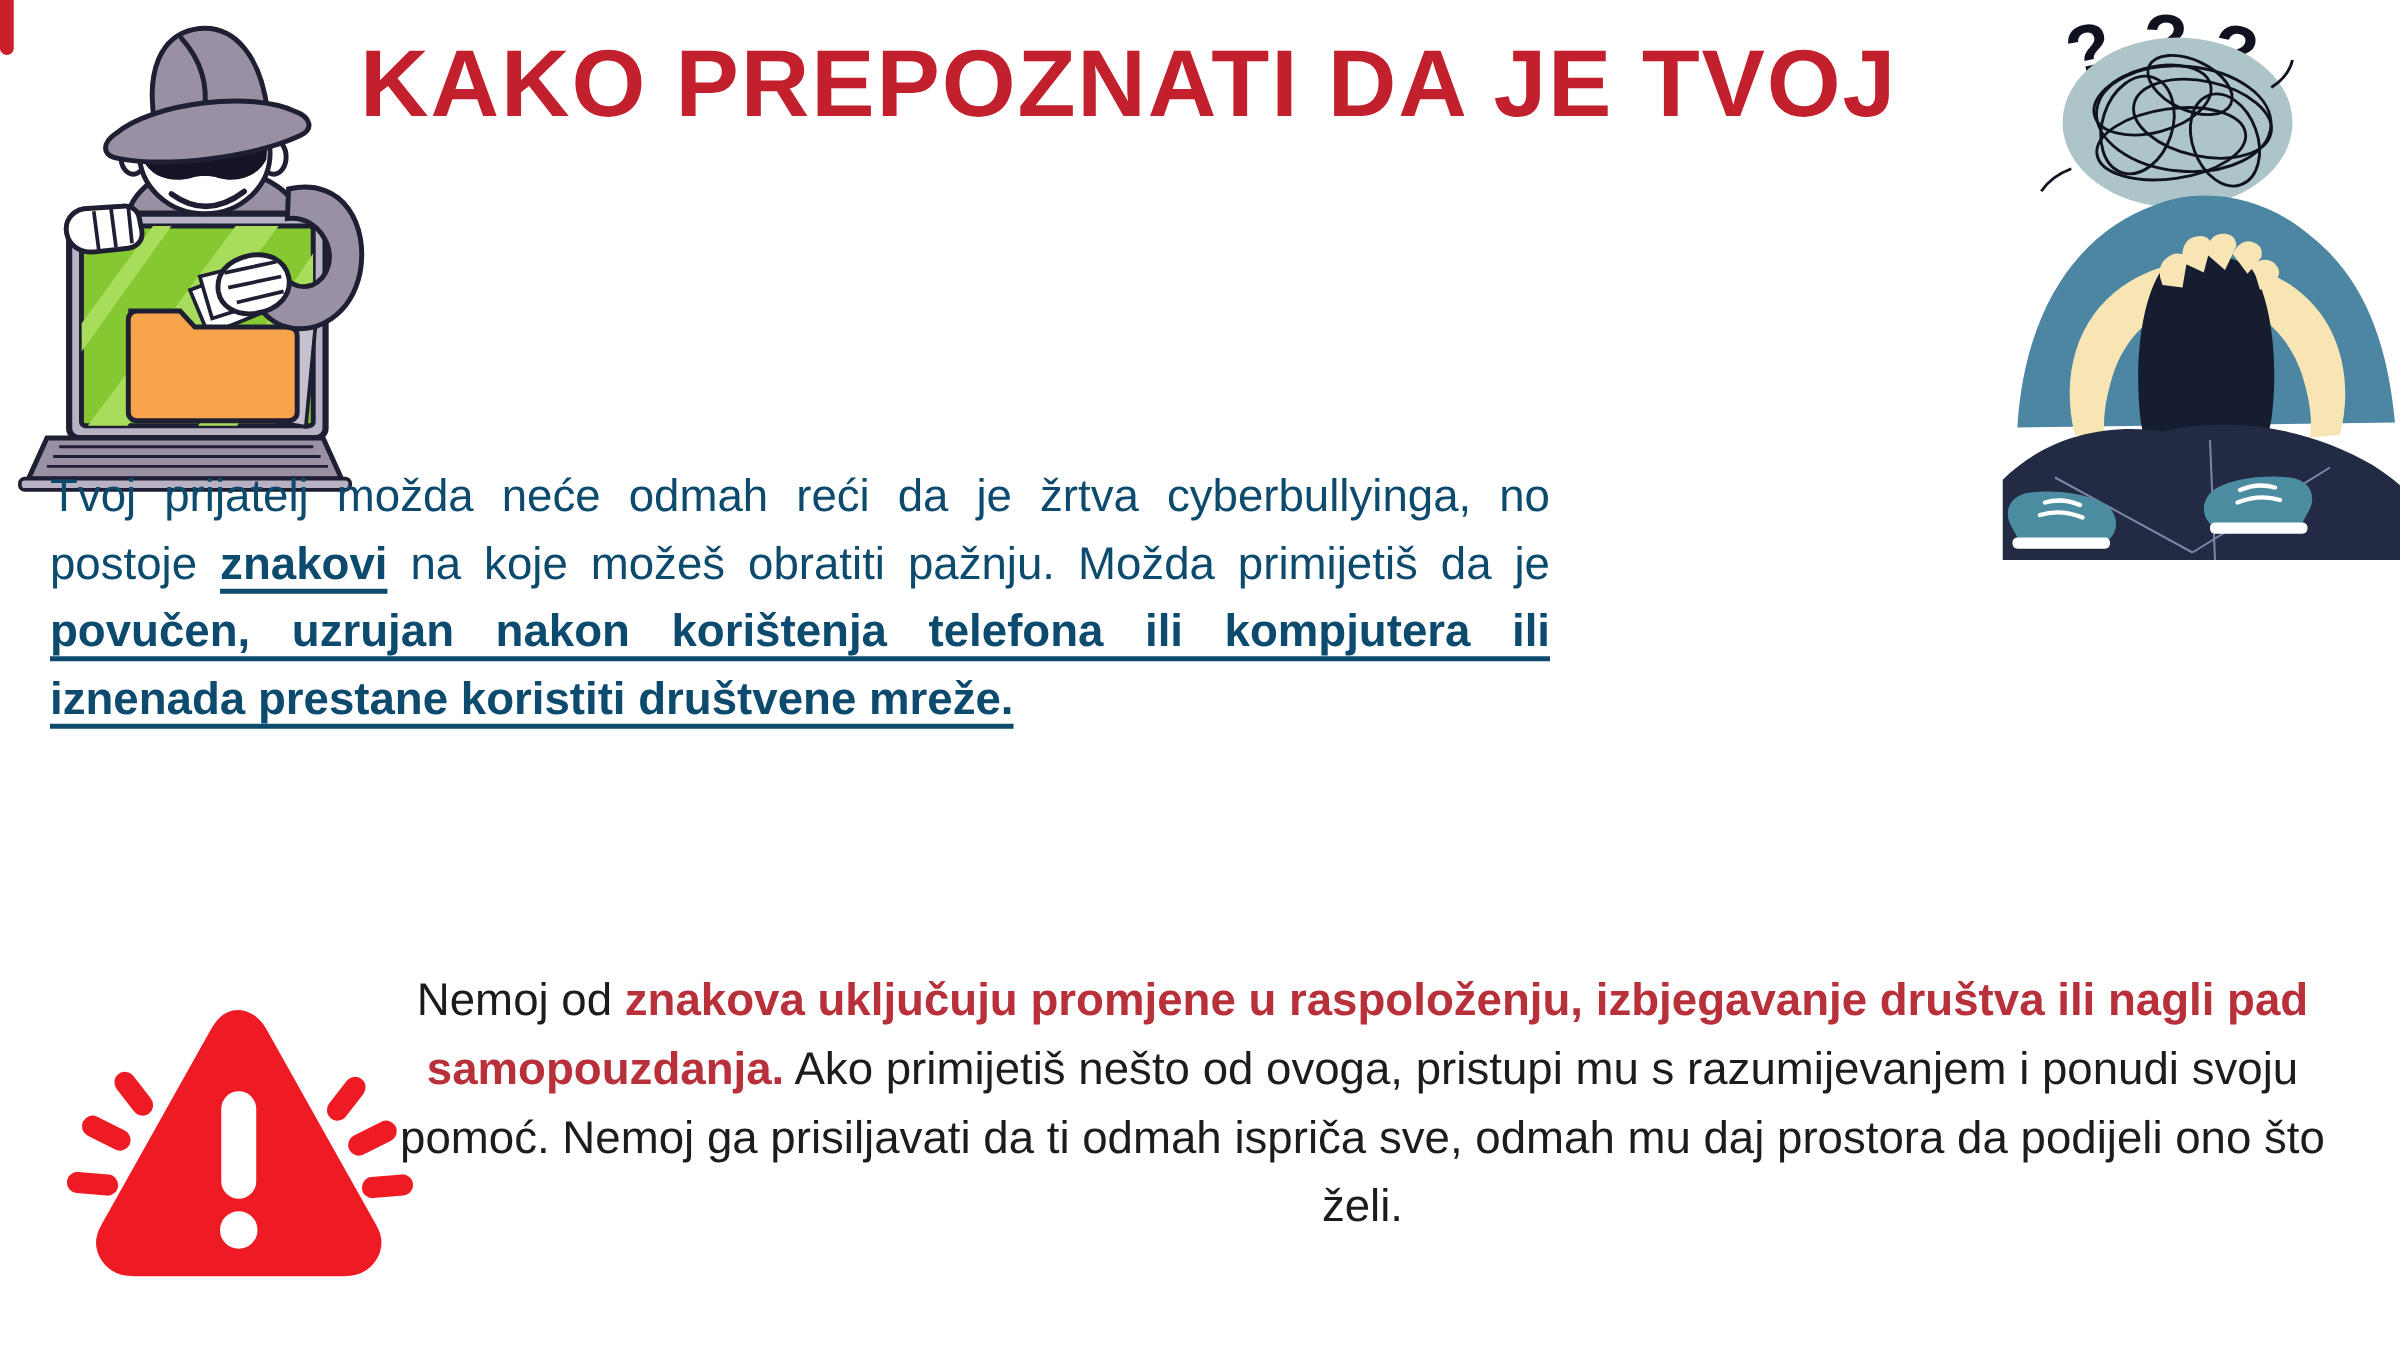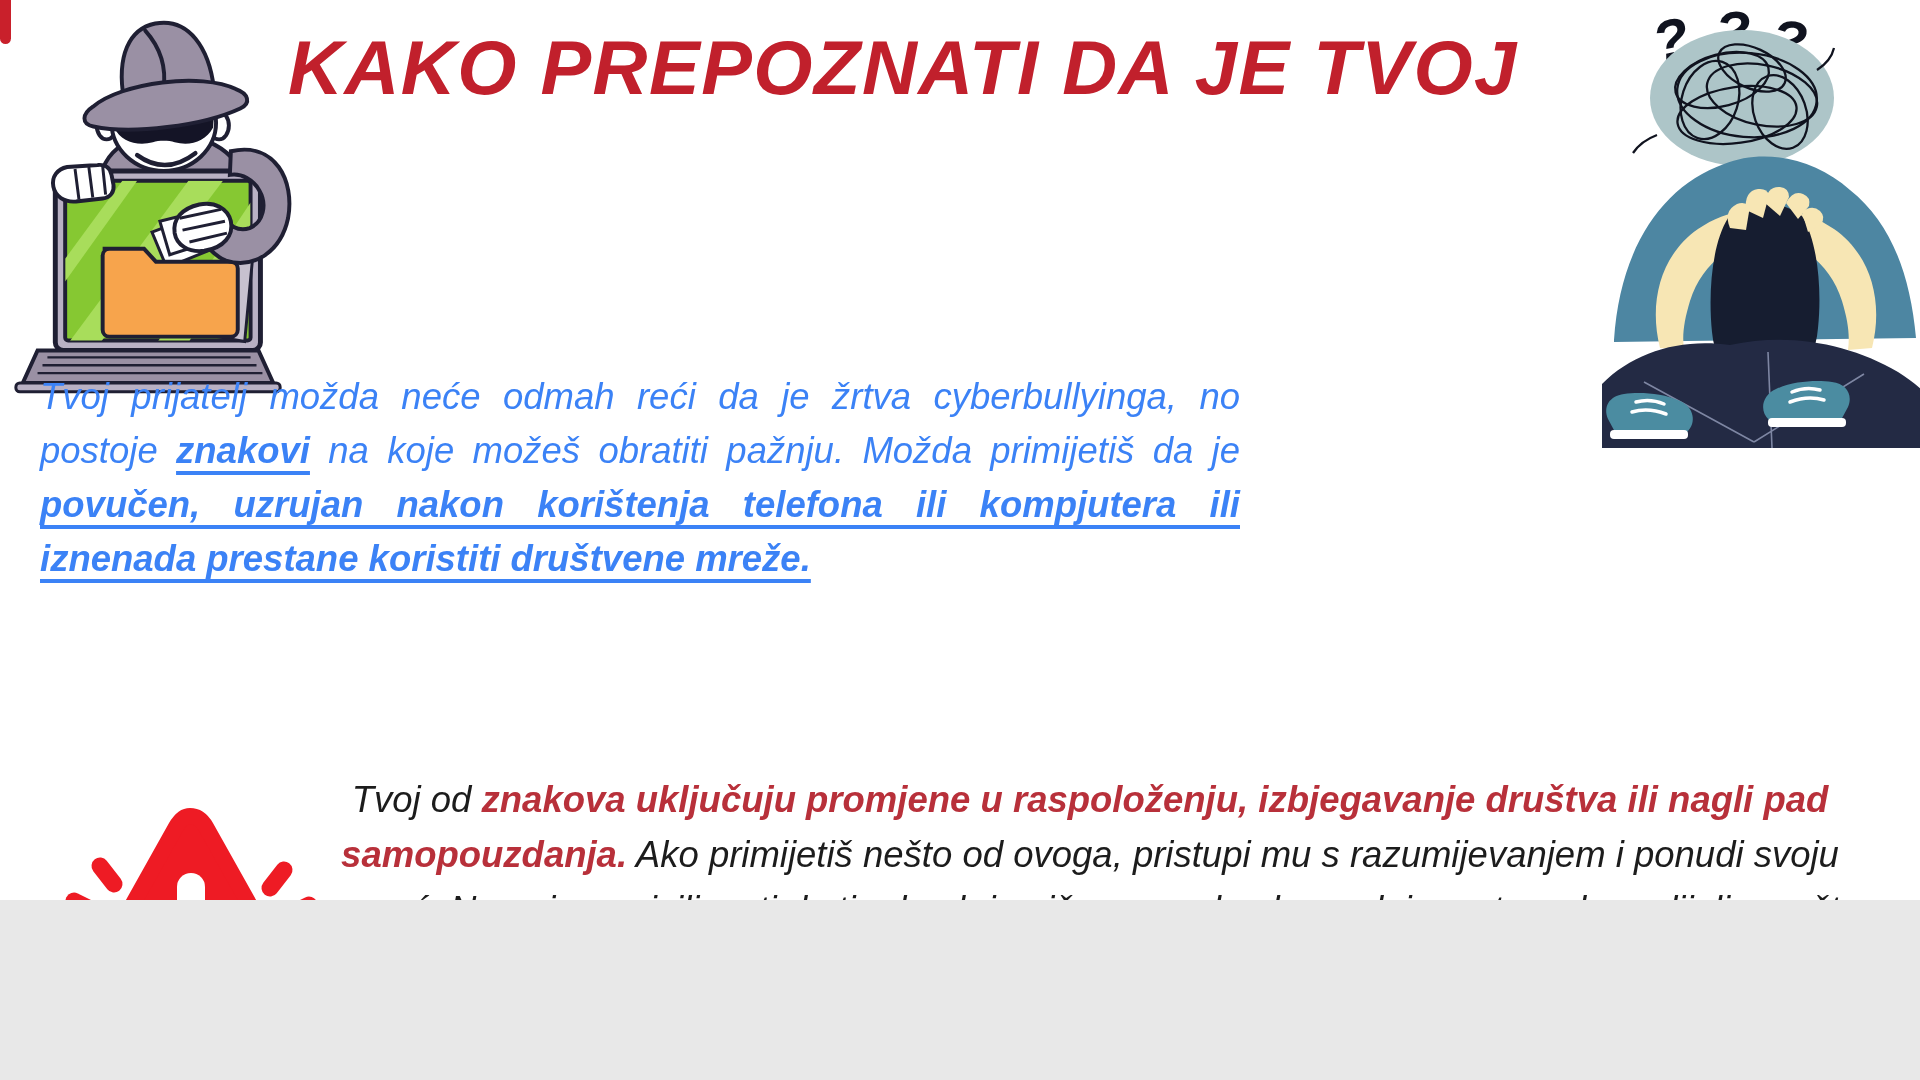--- a/index.html
+++ b/index.html
@@ -1,35 +1,35 @@
 <!DOCTYPE html>
 <html><head>
 <meta charset="utf-8">
 <style>
   html,body{margin:0;padding:0;background:#e8e8e8;}
   .canvas{
-    position:relative;width:1920px;height:900px;background:#ffffff;
-    overflow:hidden;font-family:"Liberation Sans",sans-serif;font-style:italic;
+    position:relative;width:1920px;height:1080px;background:#ffffff;
+    overflow:hidden;font-family:"Liberation Sans",sans-serif;
   }
   .corner-notch{
     position:absolute;left:0;top:0;width:11px;height:44px;
     background:#c9202b;border-radius:0 0 10px 10px;
   }
   .title{
     position:absolute;left:288px;top:18px;margin:0;
     color:#c1202c;font-weight:700;font-size:76px;line-height:100px;
     letter-spacing:1.5px;
   }
   .illu{position:absolute;}
   .illu-hacker{left:6px;top:6px;width:286px;height:392px;}
   .illu-person{left:1602px;top:0px;width:334px;height:448px;}
   .illu-warning{left:22px;top:788px;width:318px;height:256px;}
   .p1{
     position:absolute;left:40px;top:370px;width:1200px;margin:0;
-    font-size:36.5px;line-height:54px;color:#3b82f6;text-align:justify;
+    font-size:36.5px;line-height:54px;color:#0c4a6e;text-align:justify;
   }
   .p2{
     position:absolute;left:292px;top:772px;width:1596px;margin:0;
     font-size:36.5px;line-height:55px;color:#1c1c1c;text-align:center;
   }
   .bu{
     font-weight:700;
     text-decoration:underline;
     text-decoration-thickness:4px;
     text-underline-offset:8px;
@@ -157,15 +157,15 @@
       <path d="M40,158 L64,160"></path>
       <path d="M262,82 L248,100"></path>
       <path d="M287,117 L265,128"></path>
       <path d="M300,160 L276,162"></path>
     </g>
     <path d="M168,28 C174,28 180,32 184,39 L272,196 C276,203 276,210 272,216 C268,222 261,225 253,225 L85,225 C77,225 70,222 66,216 C62,210 62,203 66,196 L154,39 C158,32 162,28 168,28 Z" fill="#ee1b24" stroke="#ee1b24" stroke-width="16" stroke-linejoin="round"></path>
     <rect x="155" y="85" width="28" height="86" rx="14" fill="#ffffff"></rect>
     <circle cx="169" cy="196" r="15" fill="#ffffff"></circle>
   </svg>
 
-  <p class="p2"><span>Tvoj od </span><span class="redb">znakova uključuju promjene u raspoloženju, izbjegavanje društva ili nagli pad samopouzdanja.</span><span> Ako primijetiš nešto od ovoga, pristupi mu s razumijevanjem i ponudi svoju pomoć. Nemoj ga prisiljavati da ti odmah ispriča sve, odmah mu daj prostora da podijeli ono što želi.</span></p>
+  <p class="p2"><span>Nemoj od </span><span class="redb">znakova uključuju promjene u raspoloženju, izbjegavanje društva ili nagli pad samopouzdanja.</span><span> Ako primijetiš nešto od ovoga, pristupi mu s razumijevanjem i ponudi svoju pomoć. Nemoj ga prisiljavati da ti odmah ispriča sve, odmah mu daj prostora da podijeli ono što želi.</span></p>
 
 </div>
 
 </body></html>

